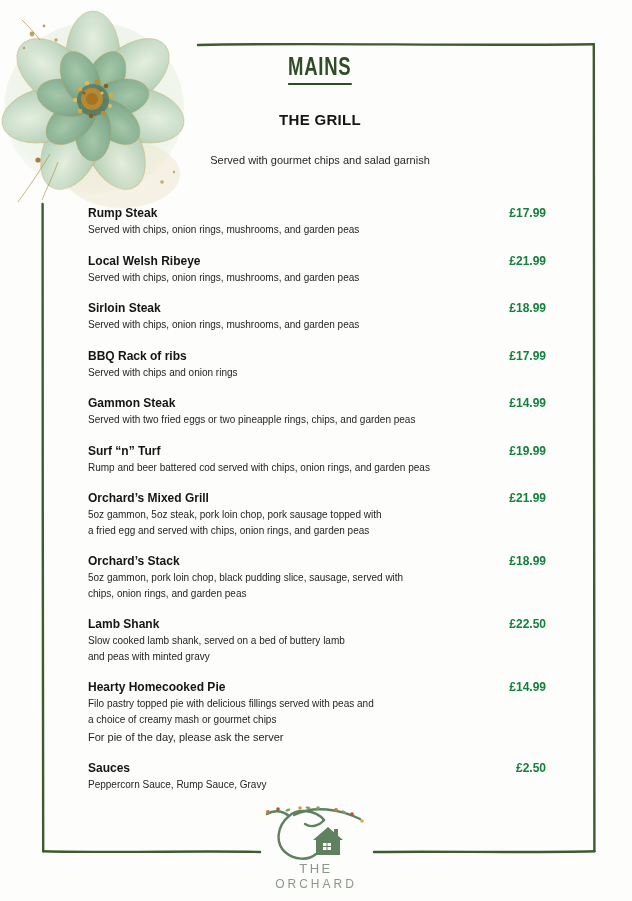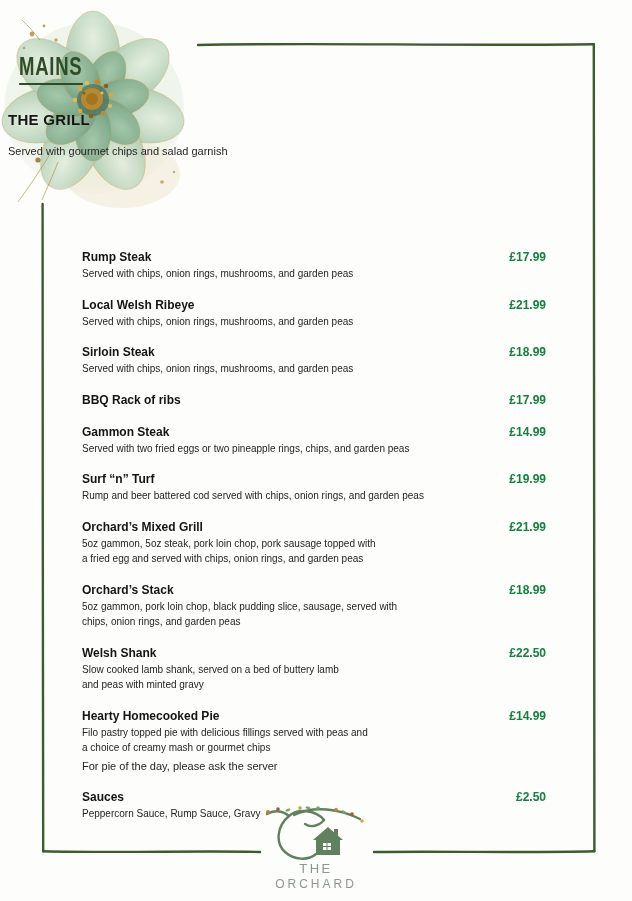--- a/index.html
+++ b/index.html
@@ -11,43 +11,43 @@
     position:relative;
     overflow:hidden;
   }
   .page{position:absolute;inset:0;}
 
   
   .flower{position:absolute;top:-4px;left:-6px;pointer-events:none;}
   .frame{position:absolute;top:0;left:0;pointer-events:none;}
 
   
-  .header{position:absolute;top:0;left:8px;right:0;}
+  .header{position:absolute;top:0;left:8px;right:0;text-align:center;}
   .page-title{
     display:inline-block;
     margin:52px 0 0 0;
     font-size:25px;font-weight:700;
     letter-spacing:1px;
     color:#2f4c27;
     border-bottom:2px solid #2f4c27;
     padding-bottom:2px;
     transform:scaleX(0.74);transform-origin:center;
   }
   .section-name{
     margin:26px 0 0 0;
     font-size:15px;font-weight:700;color:#161616;
     letter-spacing:.3px;
   }
   .section-subtitle{
-    margin:17px 0 0 0;
+    margin:26px 0 0 0;
     font-size:11px;color:#262626;
   }
 
   
-  .menu{position:absolute;top:206px;left:82px;right:86px;margin-top:44px;}
+  .menu{position:absolute;top:206px;left:88px;right:86px;}
   .menu-item{display:flex;justify-content:space-between;align-items:flex-start;margin-bottom:16px;}
   .item-left{flex:1 1 auto;padding-right:18px;}
   .item-name{font-size:12px;font-weight:700;color:#141414;line-height:15px;margin-bottom:1px;}
   .desc-line{font-size:10px;color:#242424;line-height:15.5px;}
   .item-note{font-size:11px;color:#242424;line-height:15px;margin-top:3px;}
   .item-price{font-size:12px;font-weight:700;color:#15803d;white-space:nowrap;line-height:15px;}
 
   
   .logo{position:absolute;left:50%;top:806px;transform:translateX(-50%);
         width:150px;text-align:center;}
@@ -179,20 +179,23 @@
             <div class="desc-line">Served with chips, onion rings, mushrooms, and garden peas</div>
           </div>
 
       </div>
       <div class="item-price">£18.99</div>
     </div>
 
     <div class="menu-item">
       <div class="item-left">
         <div class="item-name">BBQ Rack of ribs</div>
+        <div class="item-desc">
+            <div class="desc-line">Served with chips and onion rings</div>
+          </div>
 
       </div>
       <div class="item-price">£17.99</div>
     </div>
 
     <div class="menu-item">
       <div class="item-left">
         <div class="item-name">Gammon Steak</div>
         <div class="item-desc">
             <div class="desc-line">Served with two fried eggs or two pineapple rings, chips, and garden peas</div>
@@ -232,21 +235,21 @@
             <div class="desc-line">5oz gammon, pork loin chop, black pudding slice, sausage, served with</div>
             <div class="desc-line">chips, onion rings, and garden peas</div>
           </div>
 
       </div>
       <div class="item-price">£18.99</div>
     </div>
 
     <div class="menu-item">
       <div class="item-left">
-        <div class="item-name">Welsh Shank</div>
+        <div class="item-name">Lamb Shank</div>
         <div class="item-desc">
             <div class="desc-line">Slow cooked lamb shank, served on a bed of buttery lamb</div>
             <div class="desc-line">and peas with minted gravy</div>
           </div>
 
       </div>
       <div class="item-price">£22.50</div>
     </div>
 
     <div class="menu-item">

